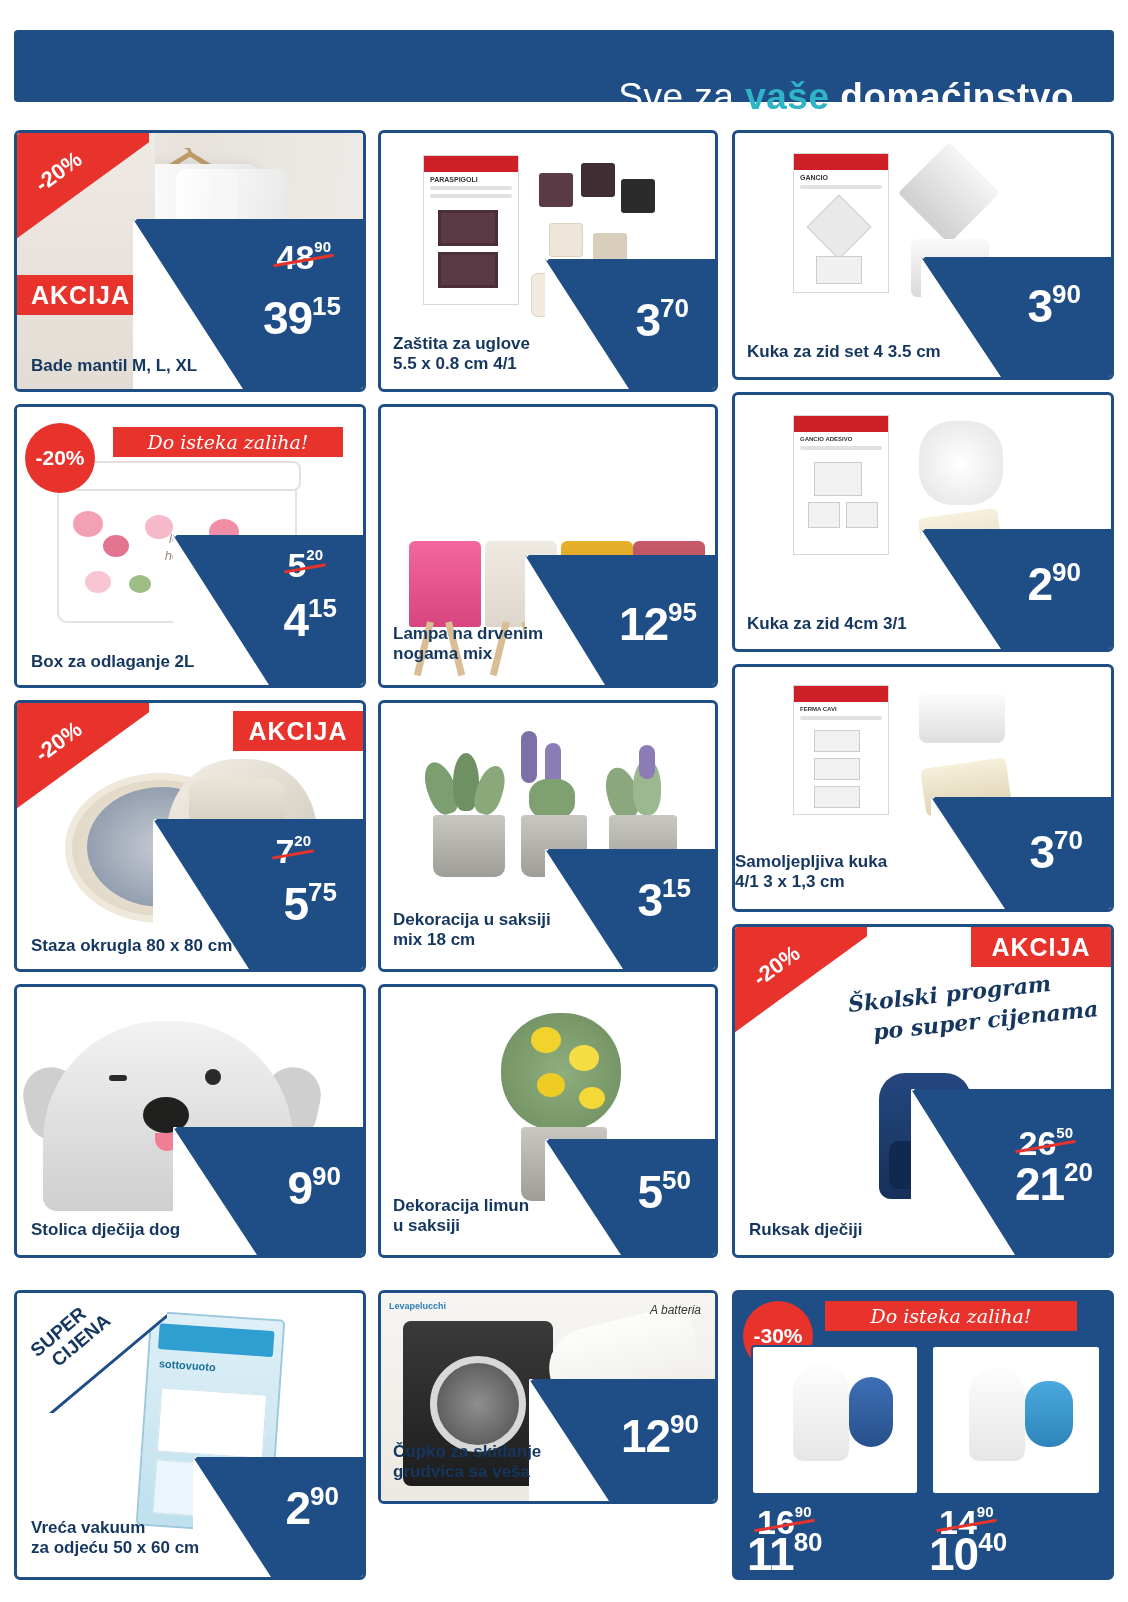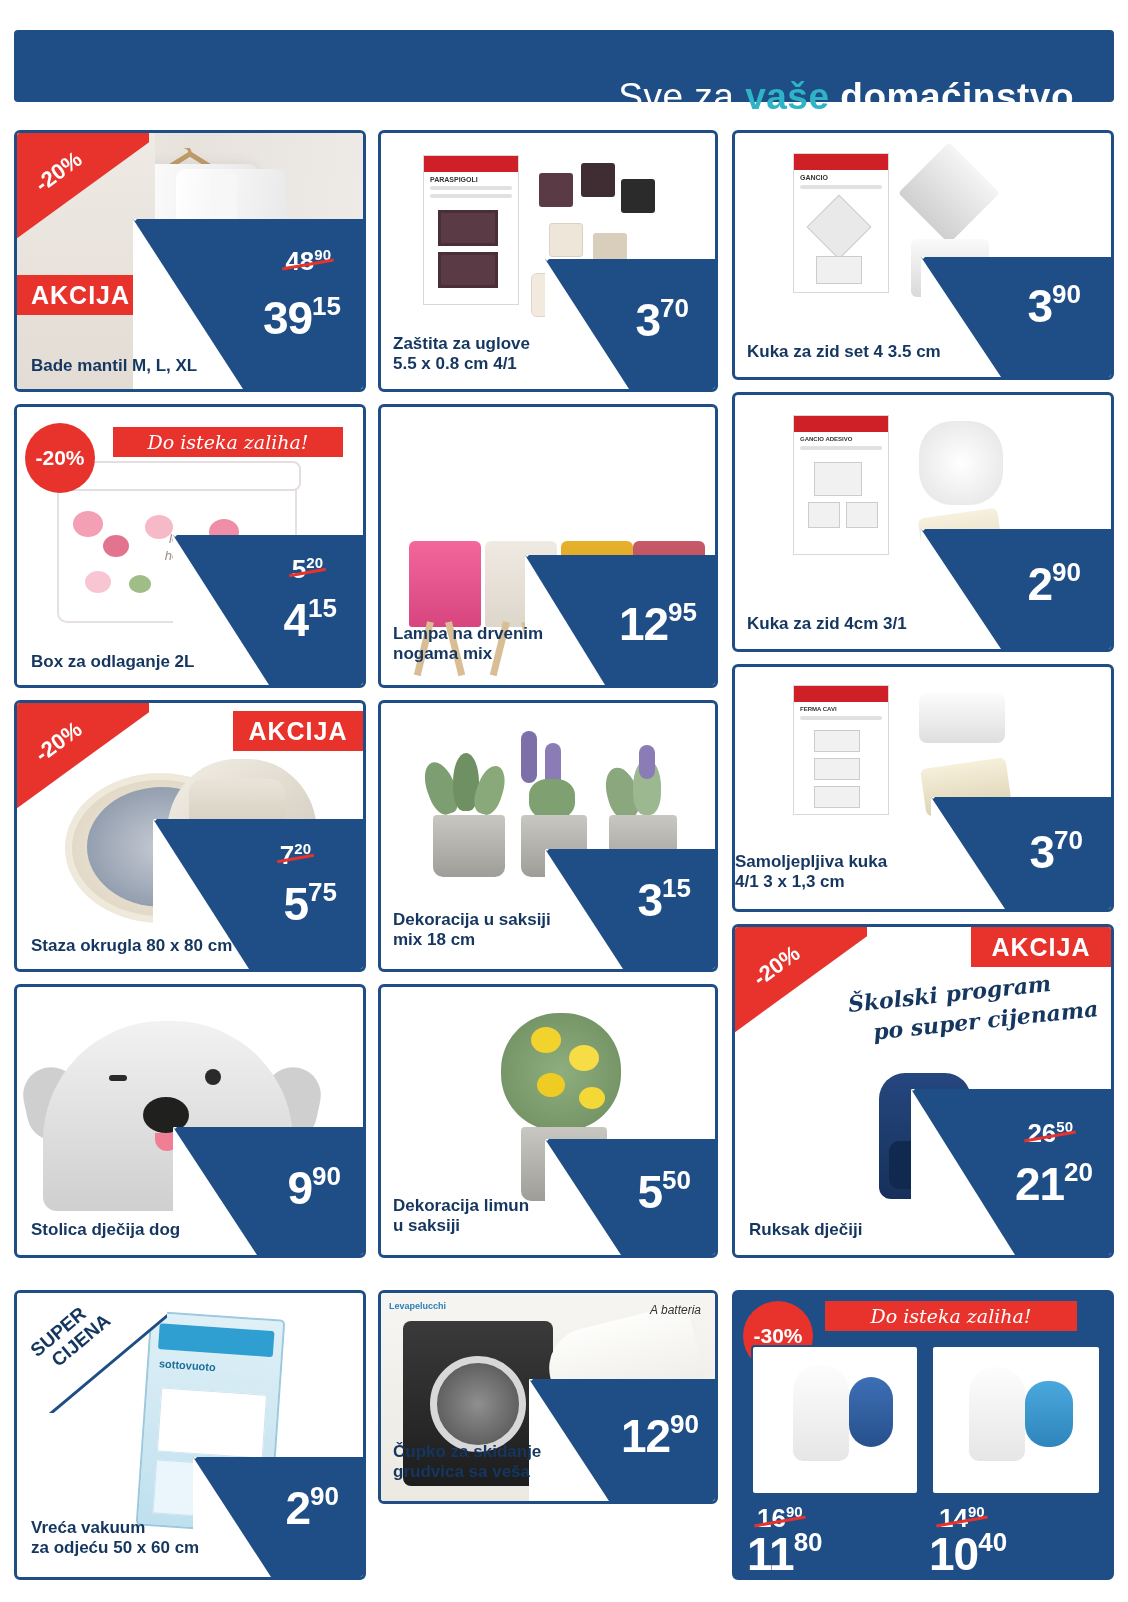--- a/index.html
+++ b/index.html
@@ -49,21 +49,21 @@
     color:#fff; font-weight:bold;
     font-family:"Liberation Sans", sans-serif;
     line-height:1;
     white-space:nowrap;
   }
   .price .int{ font-size:46px; letter-spacing:-1px; }
   .price .dec{ font-size:26px; vertical-align:top; position:relative; top:-2px;}
   .oldprice{
     position:absolute; color:#fff; font-weight:bold; white-space:nowrap;
   }
-  .oldprice .int{ font-size:26px; }
+  .oldprice .int{ font-size:34px; }
   .oldprice .dec{ font-size:15px; vertical-align:top; }
   .oldprice .strike{
     position:absolute; left:-3px; top:55%; width:calc(100% + 6px); height:3px;
     background:#e8322c; transform:rotate(-10deg);
   }
   .oldwrap{ position:relative; display:inline-block; }
 
   .label{
     position:absolute;
     color:#14365f; font-weight:bold; font-size:17px; line-height:1.22;
@@ -529,21 +529,21 @@
   <div style="position:absolute;inset:0;">
     <div class="bp" style="left:144px; top:146px; background:linear-gradient(#25477f,#16305a);">
       <div class="pocket"></div>
       <div class="logo">RMCF</div>
     </div>
   </div>
 
   <div class="wedge" style="width:200px;height:166px;">
     <div style="position:absolute;left:0;top:0;width:0;height:0;border-style:solid;border-width:166px 0 0 104px;border-color:transparent transparent transparent #fff;"></div>
   </div>
-  <div class="oldprice" style="right:38px; bottom:106px;text-align:center;">
+  <div class="oldprice" style="right:38px; bottom:92px;text-align:center;">
     <span class="oldwrap"><span class="int">26</span><span class="dec">50</span><span class="strike"></span></span>
   </div>
   <div class="price" style="right:18px; bottom:48px;">
     <span class="int">21</span><span class="dec">20</span>
   </div>
   <div class="label" style="left:14px; bottom:14px;">Ruksak dječiji</div>
 </div>
 
 <div class="card" style="left:14px; top:1290px; width:352px; height:290px;">
   <div style="position:absolute;inset:0;">

